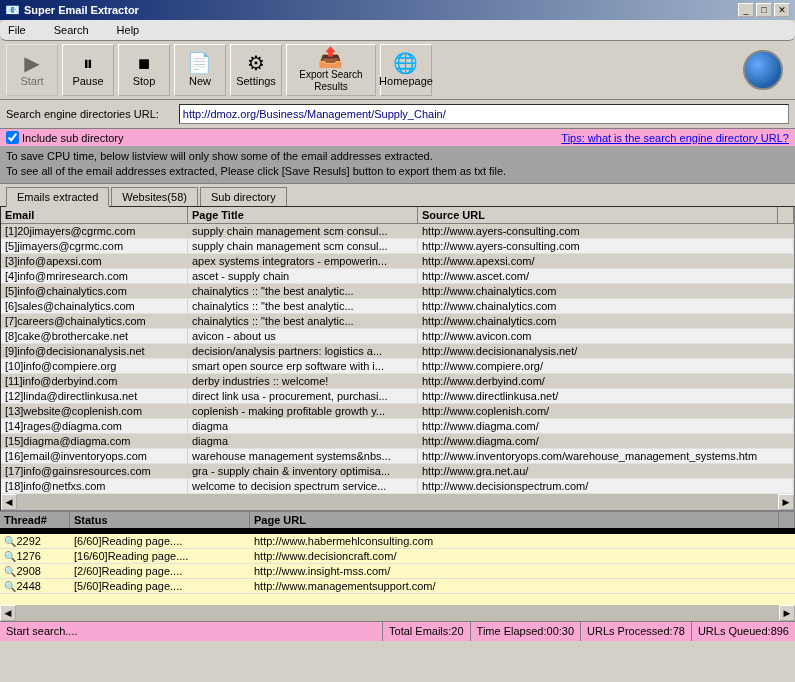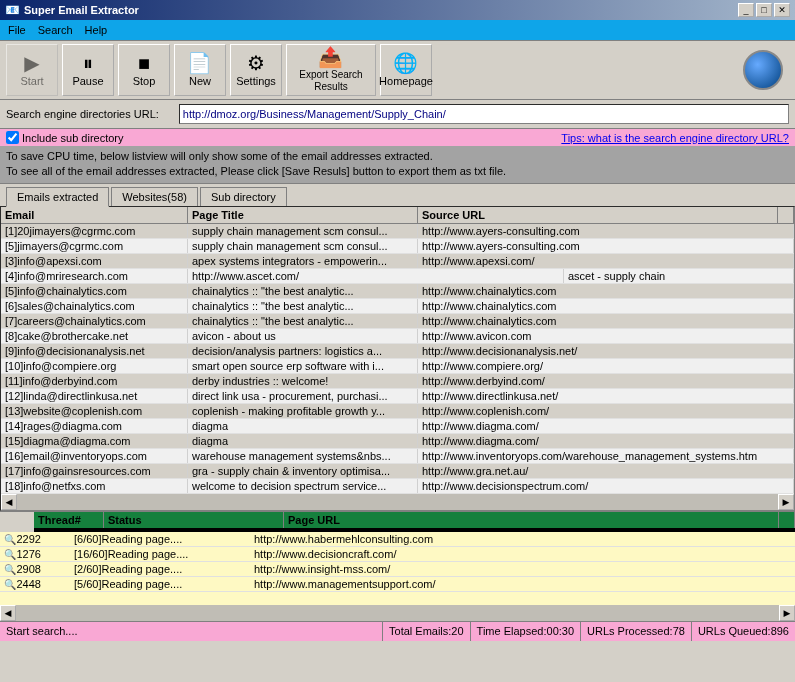--- a/index.html
+++ b/index.html
@@ -22,25 +22,26 @@
       border: 1px outset #fff;
       width: 16px; height: 14px;
       font-size: 9px;
       cursor: pointer;
       display: flex; align-items: center; justify-content: center;
       color: black;
     }
     
     
     .menu-bar {
-      background: #0ea5e9;
+      background: #e5e5e5;
       border-bottom: 1px solid #808080;
       padding: 2px 4px;
       display: flex;
-      gap: 4px;
+      gap: 20px;
+      border-radius: 6px;
     }
     .menu-item { padding: 2px 4px; cursor: pointer; font-size: 11px; }
     
     
     .toolbar {
       background: #d4d0c8;
       border-bottom: 1px solid #808080;
       padding: 3px 6px;
       display: flex;
       align-items: center;
@@ -174,23 +175,22 @@
     
     
     .bottom-section {
       display: flex;
       flex-direction: column;
       height: 110px;
       border-top: 1px solid #808080;
     }
     .bottom-header {
       display: flex;
-      background: #15803d;
-      border-bottom: 4px solid #000000;
-      margin-left: 34px;
+      background: #a3a3a3;
+      border-bottom: 6px solid #000000;
     }
     .bottom-col-thread { width: 70px; }
     .bottom-col-status { width: 180px; }
     .bottom-col-url { flex: 1; }
     
     .bottom-body { overflow-y: auto; flex: 1; background: #fef9c3; }
     .bottom-row {
       display: flex;
       border-bottom: 1px solid #e0e0e0;
       align-items: center;
@@ -318,22 +318,22 @@
     <div class="td col-title">supply chain management scm consul...</div>
     <div class="td col-source">http://www.ayers-consulting.com</div>
   </div>
         <div class="table-row">
     <div class="td col-email">[3]info@apexsi.com</div>
     <div class="td col-title">apex systems integrators - empowerin...</div>
     <div class="td col-source">http://www.apexsi.com/</div>
   </div>
         <div class="table-row">
     <div class="td col-email">[4]info@mriresearch.com</div>
+    <div class="td col-title">ascet - supply chain</div>
     <div class="td col-source">http://www.ascet.com/</div>
-    <div class="td col-title">ascet - supply chain</div>
   </div>
         <div class="table-row">
     <div class="td col-email">[5]info@chainalytics.com</div>
     <div class="td col-title">chainalytics :: "the best analytic...</div>
     <div class="td col-source">http://www.chainalytics.com</div>
   </div>
         <div class="table-row">
     <div class="td col-email">[6]sales@chainalytics.com</div>
     <div class="td col-title">chainalytics :: "the best analytic...</div>
     <div class="td col-source">http://www.chainalytics.com</div>

